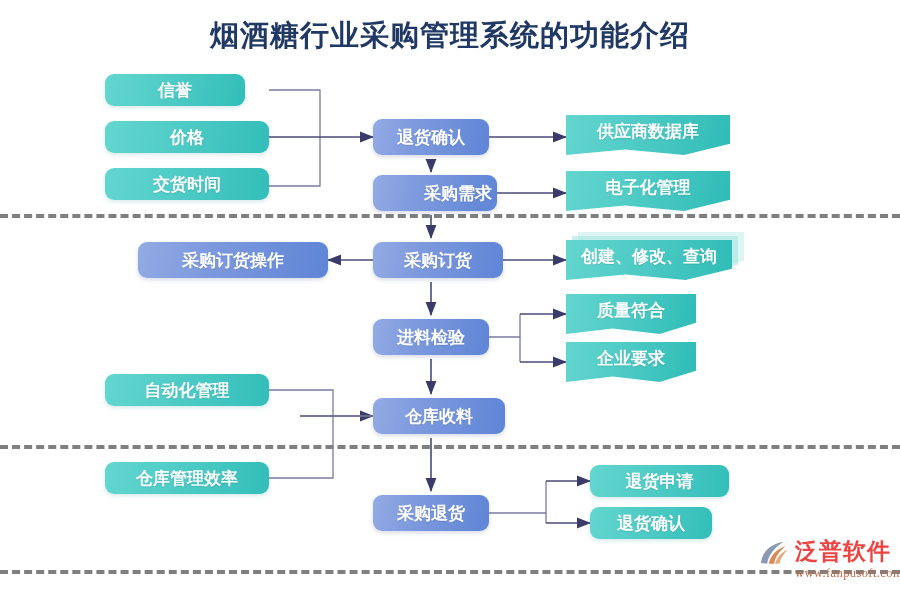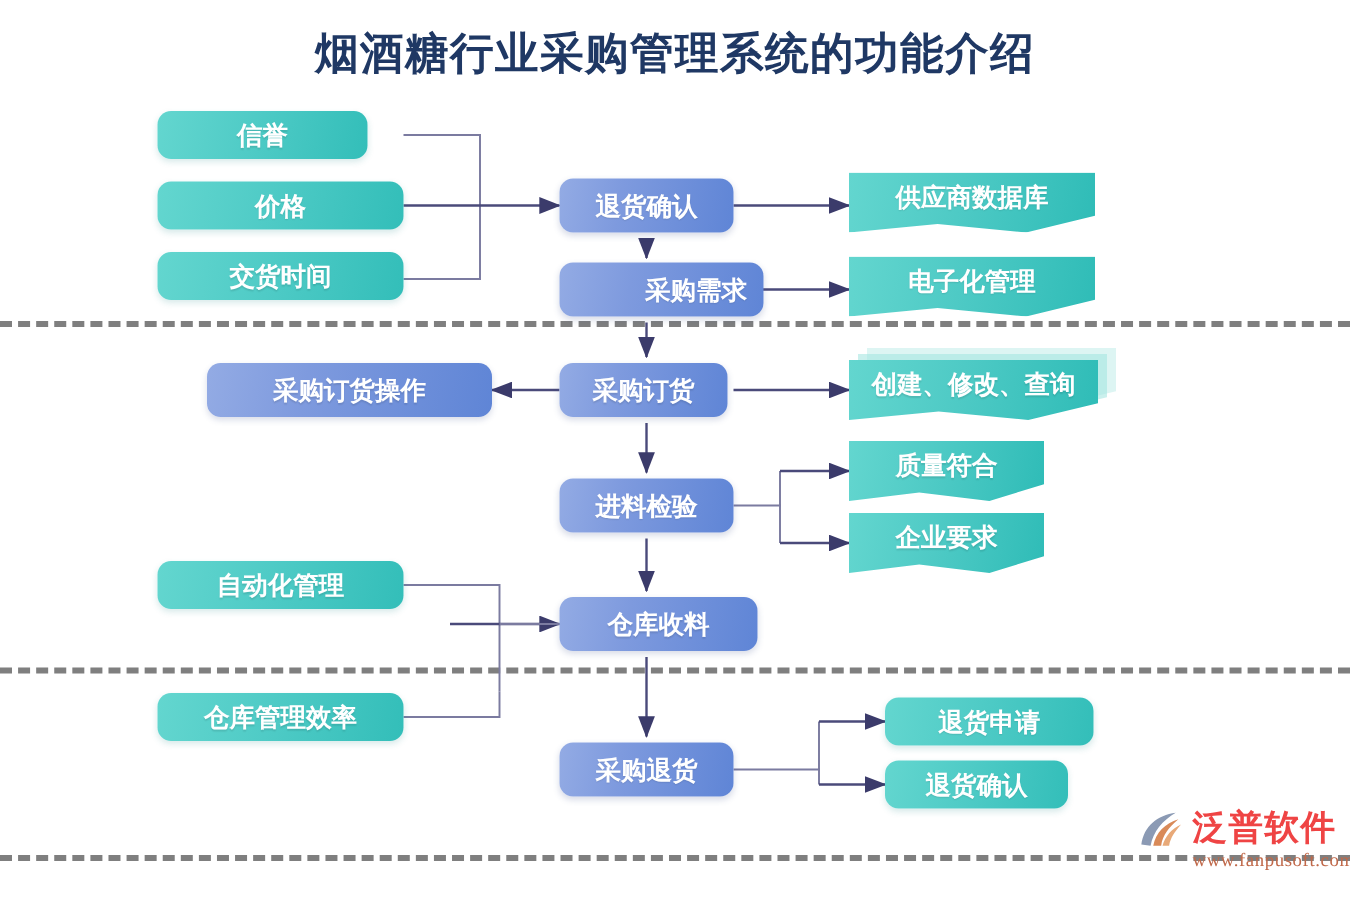--- a/index.html
+++ b/index.html
@@ -163,32 +163,32 @@
     <span class="lbl">交货时间</span>
   </div>
 
   <div class="node blue" style="left:373px;top:119px;width:116px;height:36px;">
     <span class="lbl">退货确认</span>
   </div>
   <div class="node ribbon" style="left:566px;top:115px;width:164px;height:40px;">
     <span class="lbl">供应商数据库</span>
   </div>
 
-  <div class="node blue" style="left:373px;top:175px;width:136px;height:36px;padding-left:46px;">
+  <div class="node blue" style="left:373px;top:175px;width:124px;height:36px;padding-left:46px;">
     <span class="lbl">采购需求</span>
   </div>
   <div class="node ribbon" style="left:566px;top:171px;width:164px;height:40px;">
     <span class="lbl">电子化管理</span>
   </div>
 
   <div class="node blue wide" style="left:138px;top:242px;width:190px;height:36px;">
     <span class="lbl">采购订货操作</span>
   </div>
 
-  <div class="node blue" style="left:373px;top:242px;width:112px;height:36px;">
+  <div class="node blue" style="left:373px;top:242px;width:130px;height:36px;">
     <span class="lbl">采购订货</span>
   </div>
 
   <div class="stack-l2" style="left:578px;top:232px;width:166px;height:40px;"></div>
   <div class="stack-l1" style="left:572px;top:236px;width:166px;height:40px;"></div>
   <div class="node ribbon" style="left:566px;top:240px;width:166px;height:40px;">
     <span class="lbl">创建、修改、查询</span>
   </div>
 
   <div class="node blue" style="left:373px;top:319px;width:116px;height:36px;">

